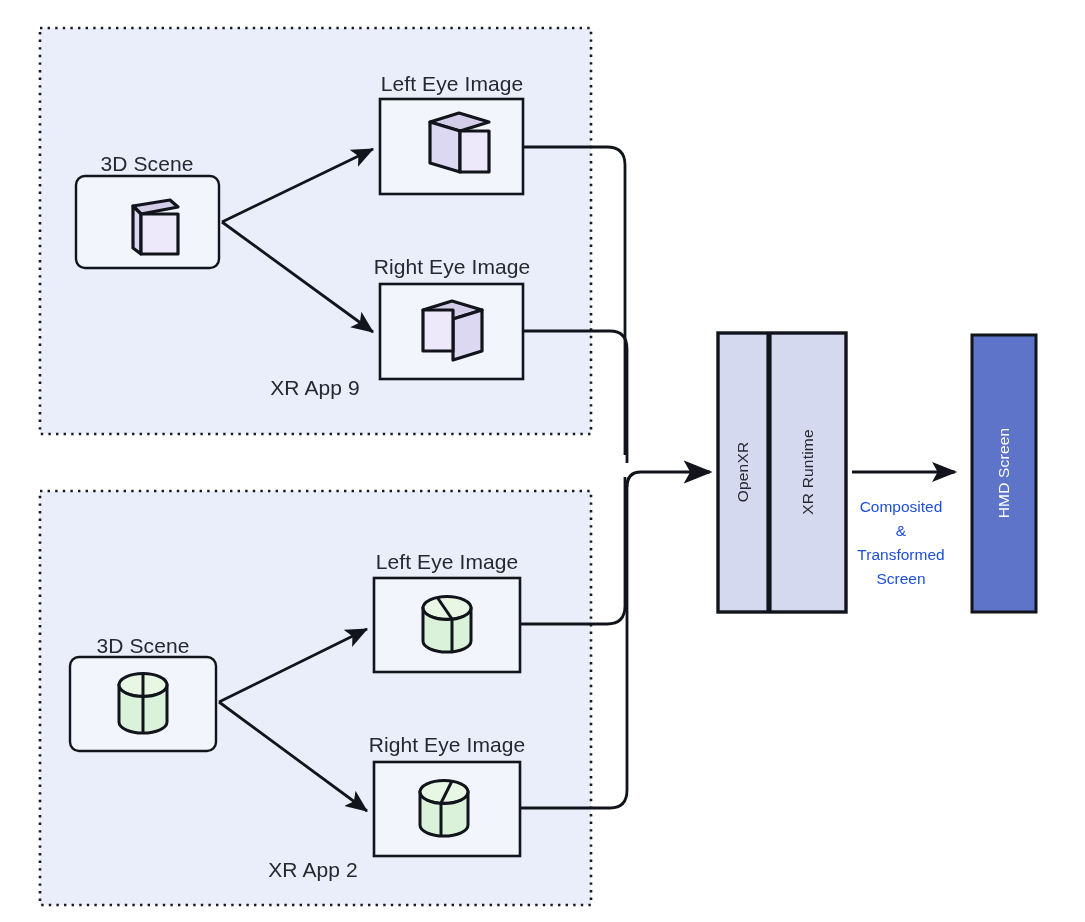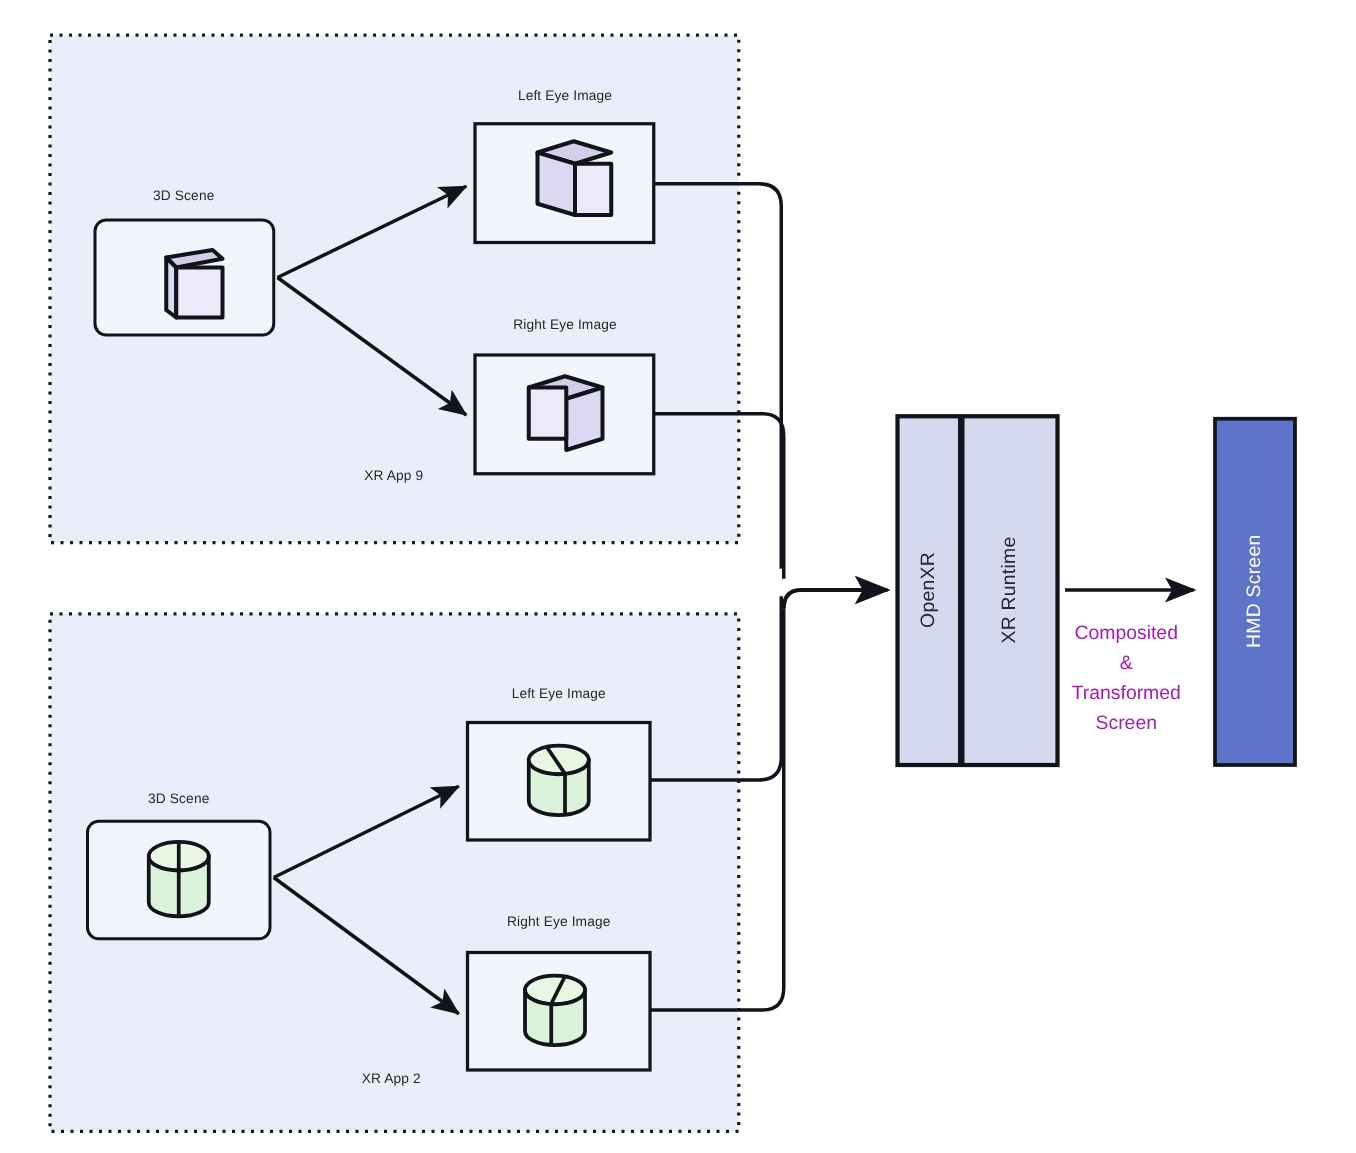--- a/index.html
+++ b/index.html
@@ -23,21 +23,21 @@
   #diagram-svg {
     position: absolute;
     top: 0;
     left: 0;
     width: 1085px;
     height: 922px;
   }
   .lbl {
     position: absolute;
     color: #25282e;
-    font-size: 11px;
+    font-size: 21px;
     line-height: 1.35;
     white-space: pre;
     text-align: center;
     letter-spacing: 0.1px;
   }
   .lbl-center {
     transform: translateX(-50%);
   }
   .vlabel {
     position: absolute;
@@ -46,21 +46,21 @@
     white-space: pre;
     transform-origin: 50% 50%;
     transform: translate(-50%, -50%) rotate(-90deg);
     letter-spacing: 0.2px;
   }
   .vlabel-white {
     color: #ffffff;
   }
   .multi {
     position: absolute;
-    color: #a21caf;
+    color: #1d4ed8;
     font-size: 15.5px;
     line-height: 1.55;
     text-align: center;
     transform: translateX(-50%);
   }
 </style>
 </head>
 <body>
 
 <div id="stage">

